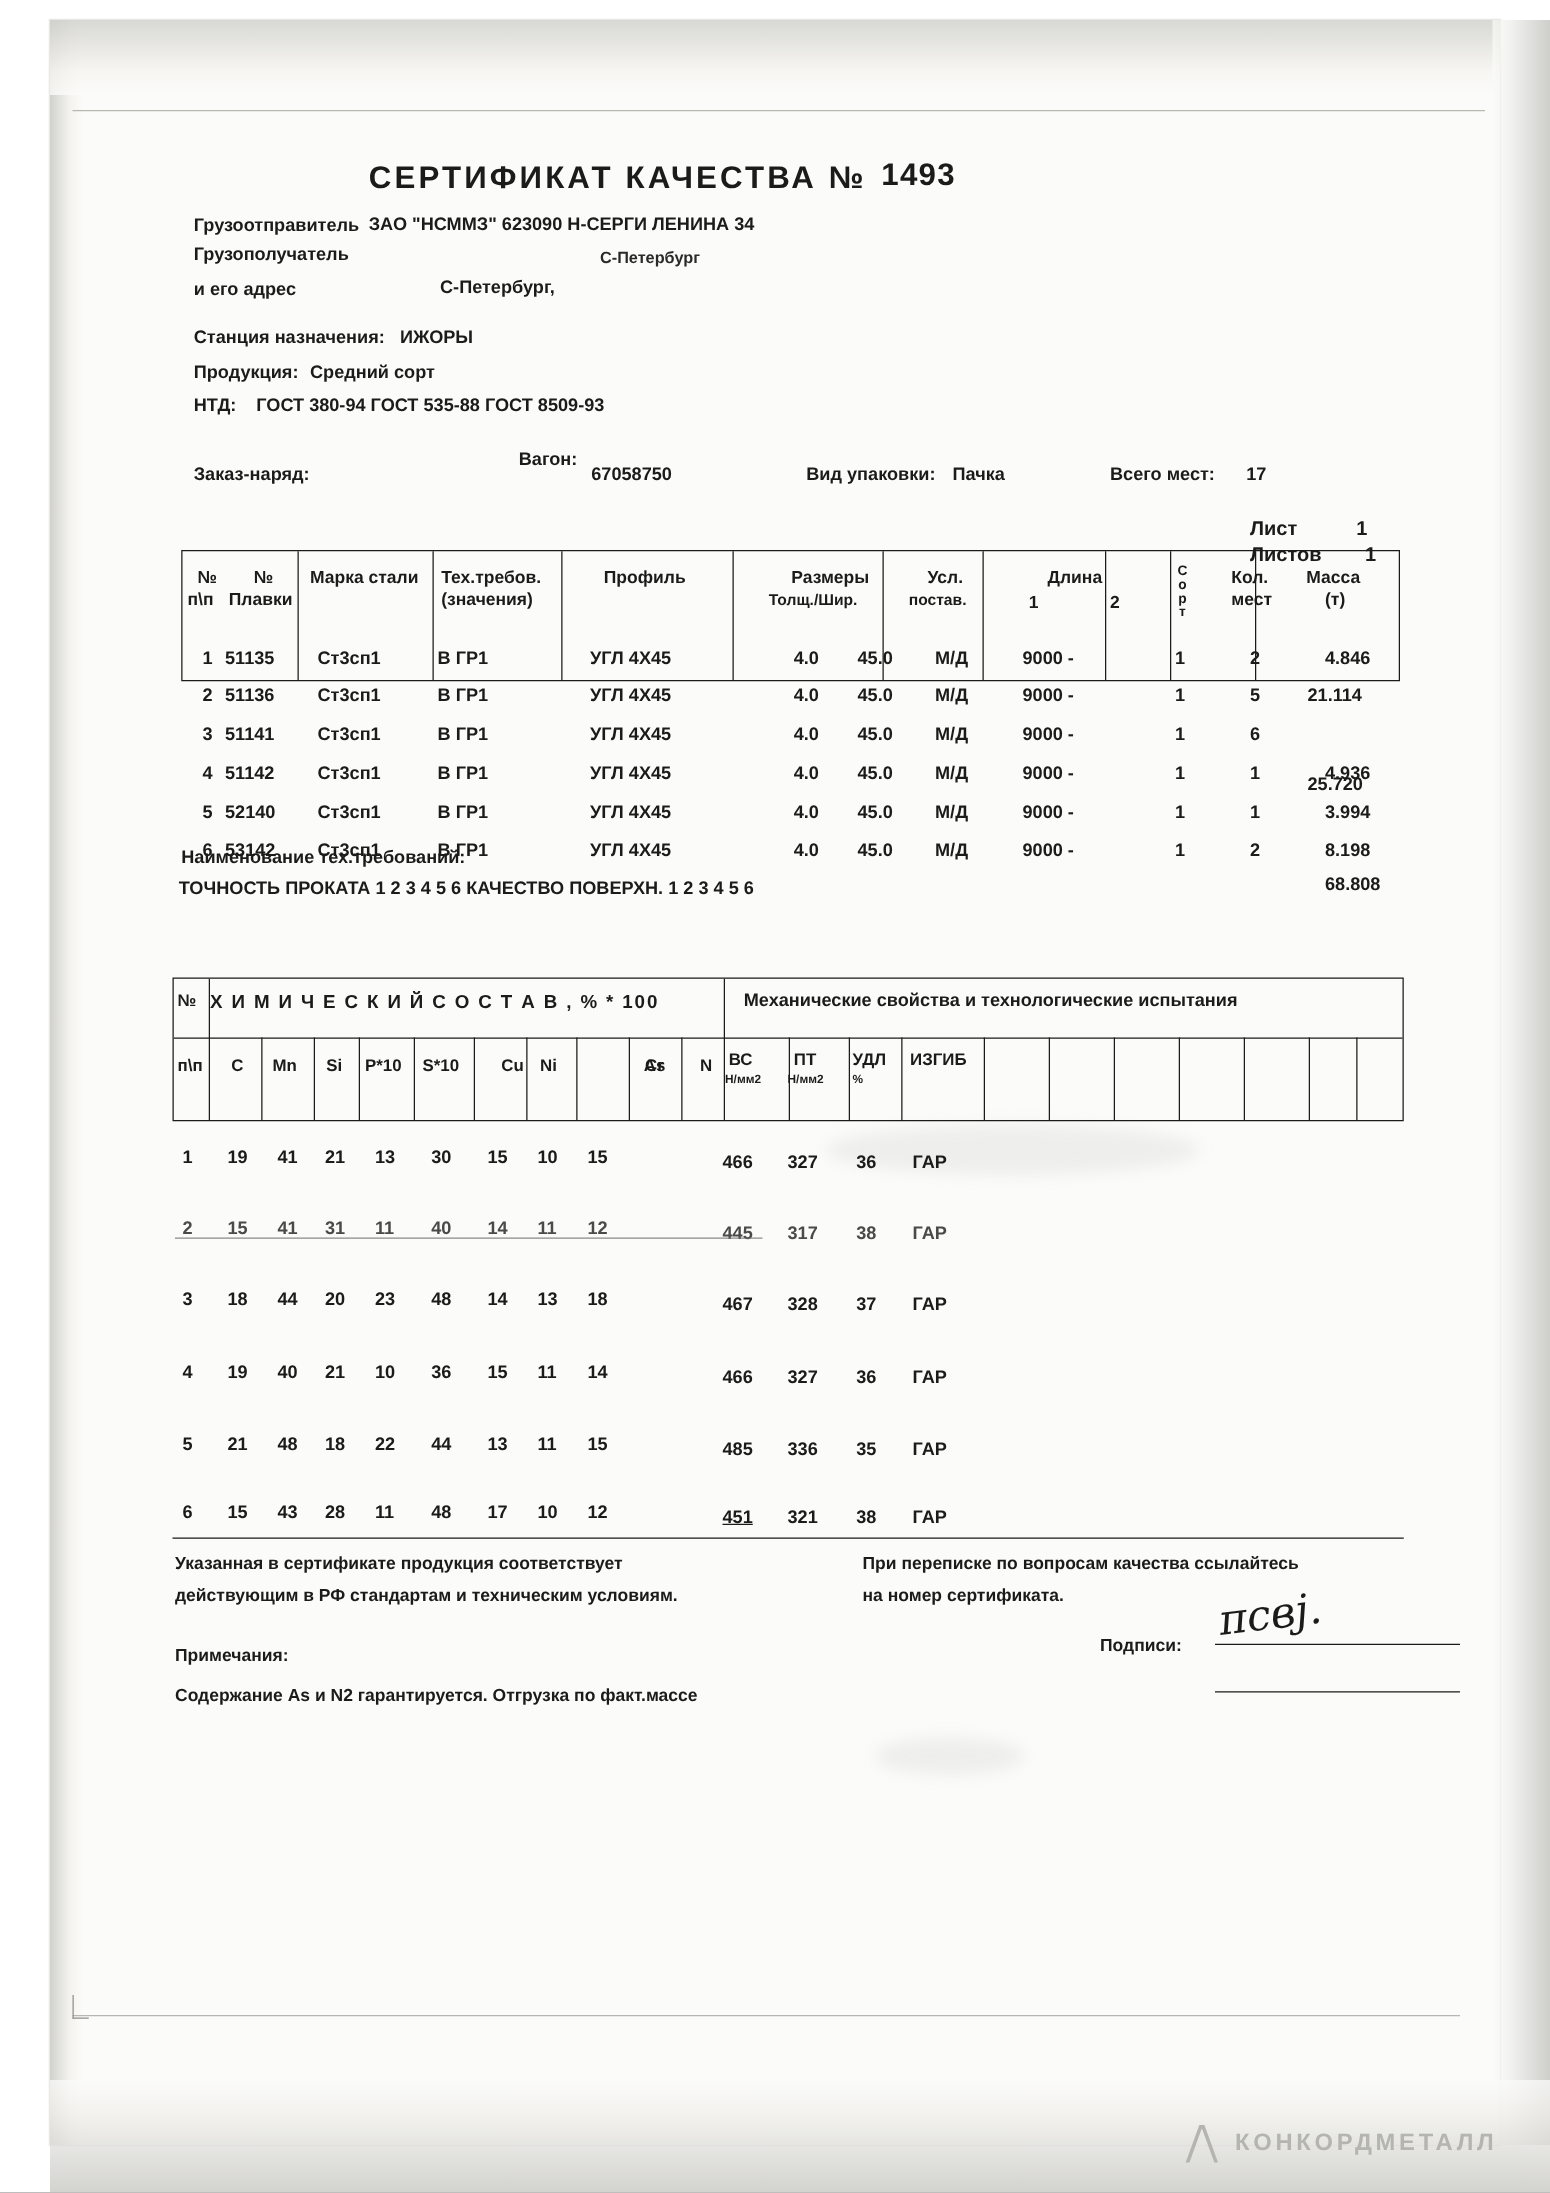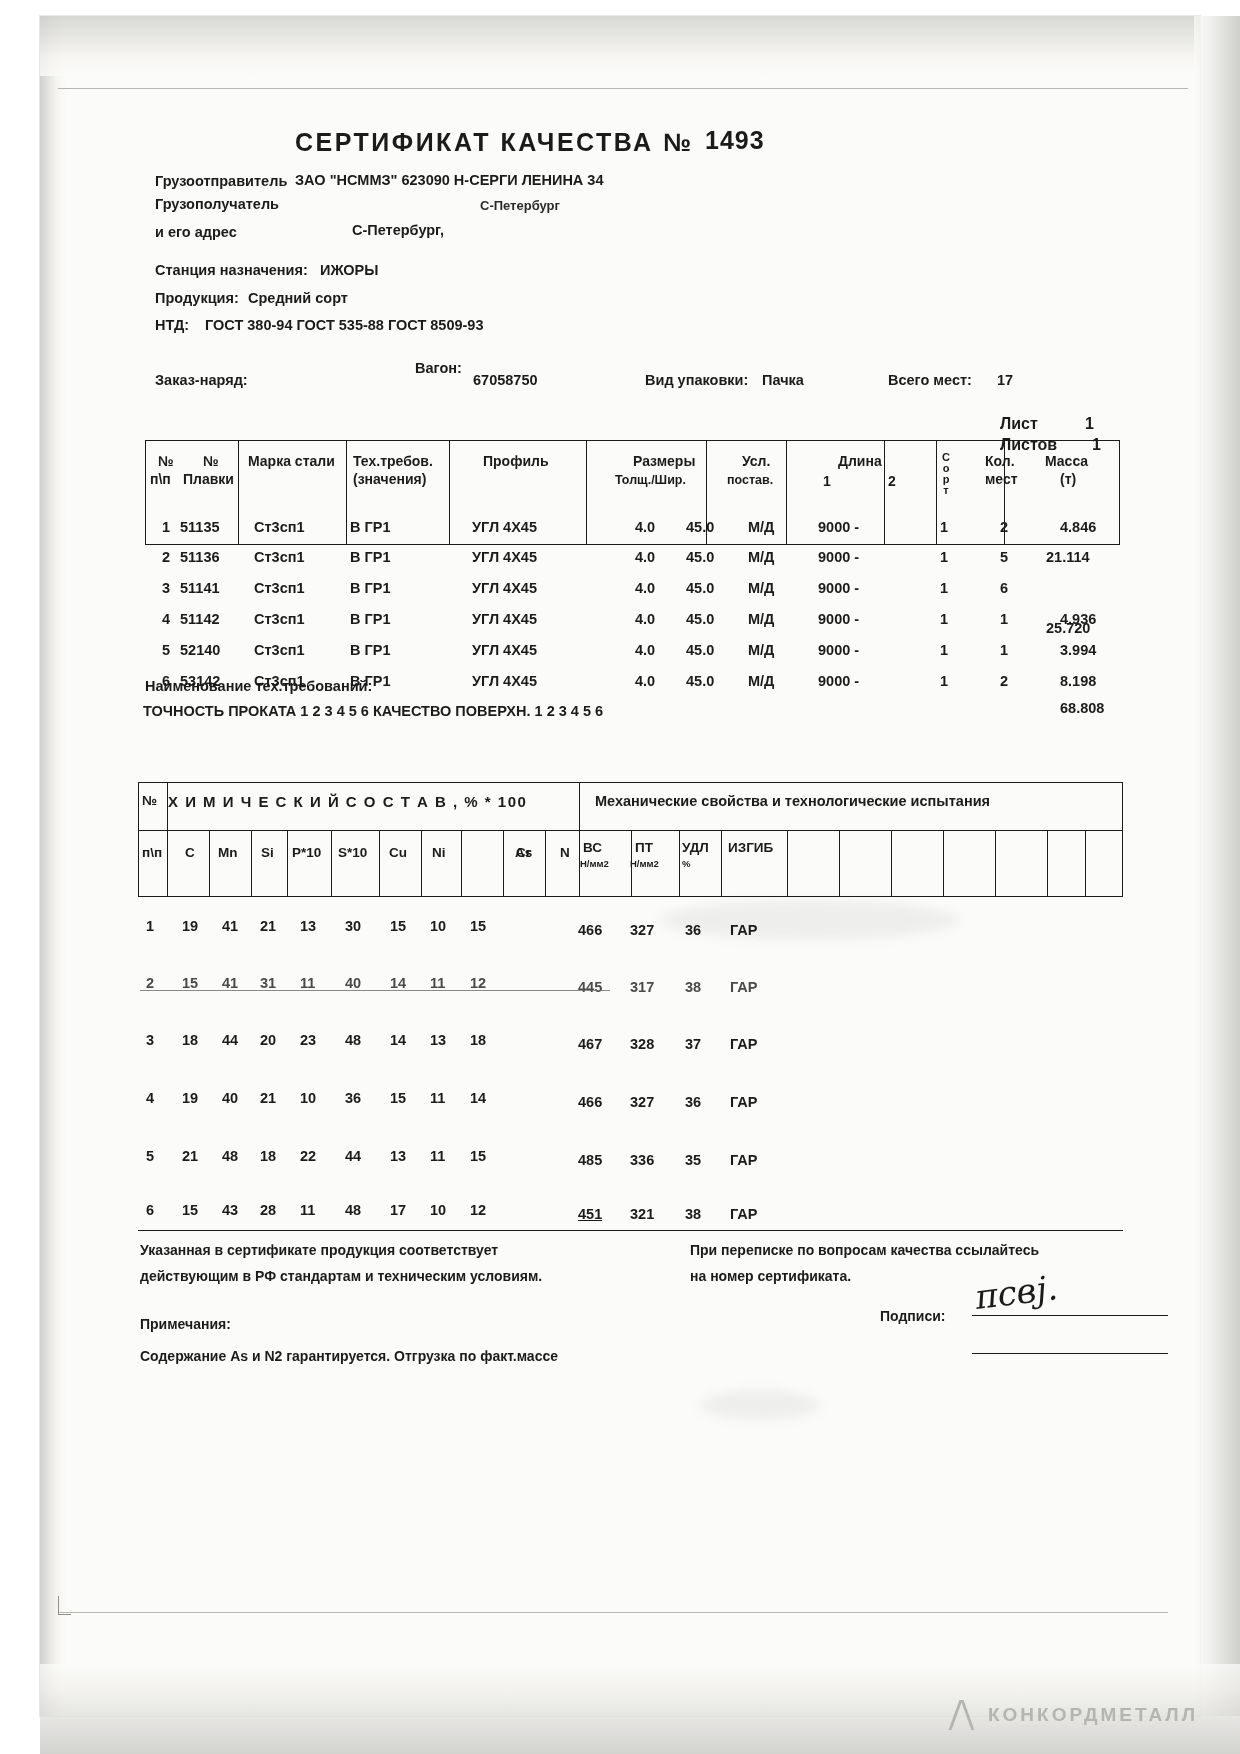--- a/index.html
+++ b/index.html
@@ -486,21 +486,21 @@
     <div class="colh" style="left:142px; top:793px;">№</div>
     <div class="chem-title" style="left:168px; top:793px;">Х И М И Ч Е С К И Й    С О С Т А В ,  % * 100</div>
     <div class="mech-title" style="left:595px; top:793px;">Механические свойства   и технологические испытания</div>
 
     <div class="colh" style="left:142px; top:845px;">п\п</div>
     <div class="colh" style="left:185px; top:845px;">C</div>
     <div class="colh" style="left:218px; top:845px;">Mn</div>
     <div class="colh" style="left:261px; top:845px;">Si</div>
     <div class="colh" style="left:292px; top:845px;">P*10</div>
     <div class="colh" style="left:338px; top:845px;">S*10</div>
-    <div class="colh" style="left:389px; top:845px;">Cu</div>
+    <div class="colh" style="left:401px; top:845px;">Cu</div>
     <div class="colh" style="left:432px; top:845px;">Ni</div>
     <div class="colh" style="left:472px; top:845px;margin-left:44px;">Cr</div>
     <div class="colh" style="left:515px; top:845px;">As</div>
     <div class="colh" style="left:560px; top:845px;">N</div>
 
     <div class="colh" style="left:583px; top:840px;">ВС</div>
     <div class="colh-sub" style="left:580px; top:858px;">Н/мм2</div>
     <div class="colh" style="left:635px; top:840px;">ПТ</div>
     <div class="colh-sub" style="left:630px; top:858px;">Н/мм2</div>
     <div class="colh" style="left:682px; top:840px;">УДЛ</div>

